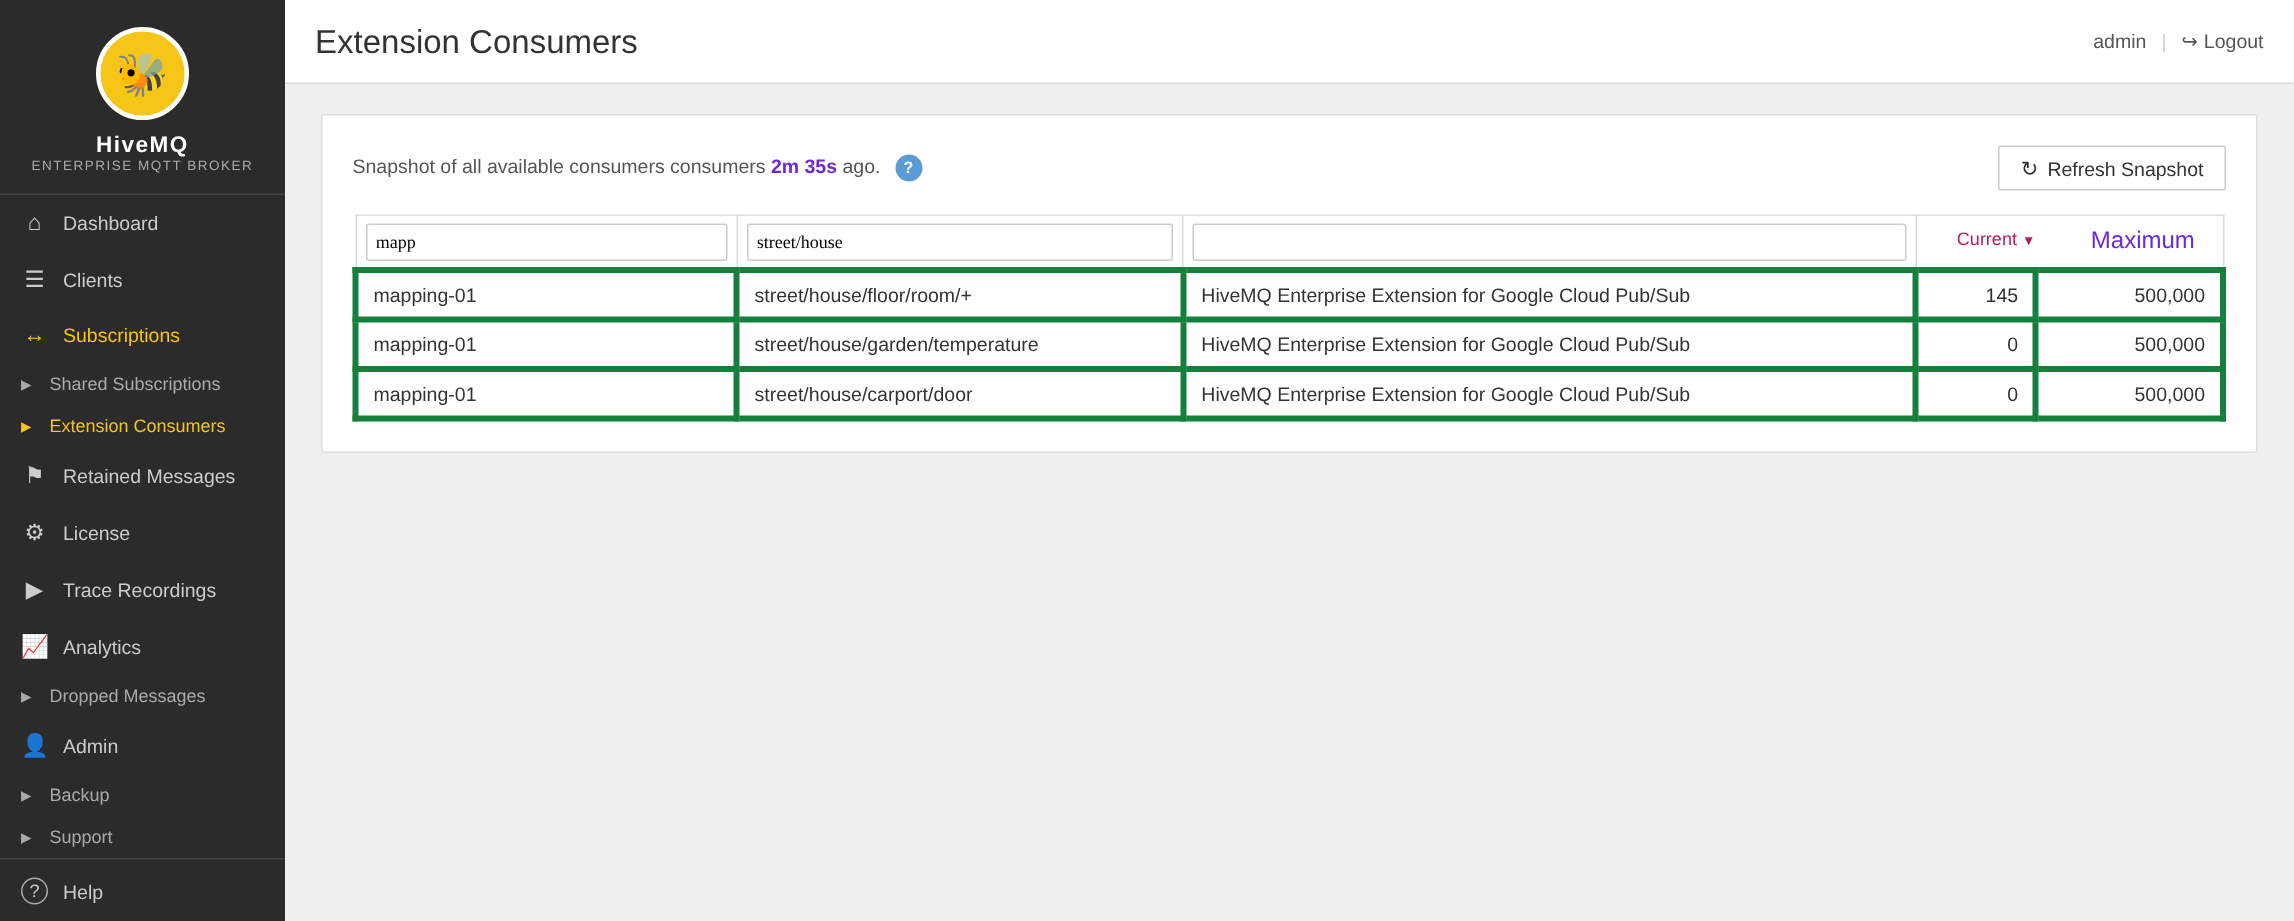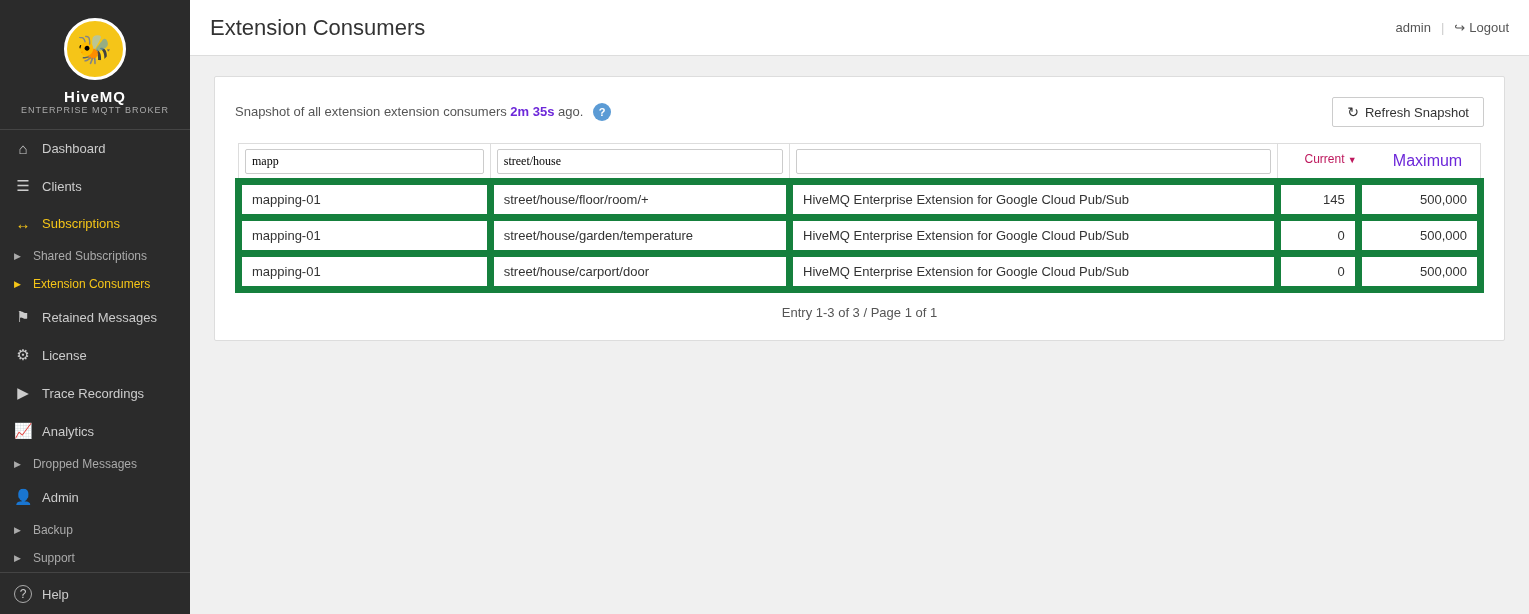--- a/index.html
+++ b/index.html
@@ -194,21 +194,21 @@
     .filter-row input {
       width: 100%;
       border: 1px solid #ccc;
       border-radius: 2px;
       padding: 4px 6px;
       font-size: 12px;
       outline: none;
       font-family: Liberation Serif, serif;
     }
     tbody tr td {
-      border: 7px solid #15803d;
+      border: 4px solid #15803d;
       padding: 7px 10px;
       color: #333;
     }
     .td-right { text-align: right; }
     .pagination {
       text-align: center;
       margin-top: 12px;
       font-size: 13px;
       color: #555;
     }
@@ -314,21 +314,21 @@
         <span>Logout</span>
       </a>
     </div>
   </div>
 
   <div id="content">
     <div class="card">
 
       <div class="snapshot-bar">
         <div class="snapshot-text">
-          <span>Snapshot of all extension extension consumers</span>
+          <span>Snapshot of all available consumers consumers</span>
           <strong>2m 35s</strong>
           <span>ago.</span>
           <span class="help-icon">?</span>
         </div>
         <button class="refresh-btn">
           <span style="font-size:14px;">↻</span>
           <span>Refresh Snapshot</span>
         </button>
       </div>
 
@@ -375,18 +375,15 @@
             <tr>
     <td class="col-consumer">mapping-01</td>
     <td class="col-topic">street/house/carport/door</td>
     <td class="col-extension">HiveMQ Enterprise Extension for Google Cloud Pub/Sub</td>
     <td class="col-current td-right">0</td>
     <td class="col-max td-right">500,000</td>
   </tr>
           </tbody>
       </table>
 
-      <div class="pagination">
-        <span>Entry 1-3 of 3 / Page 1 of 1</span>
-      </div>
     </div>
   </div>
 </div>
 
 </body></html>

